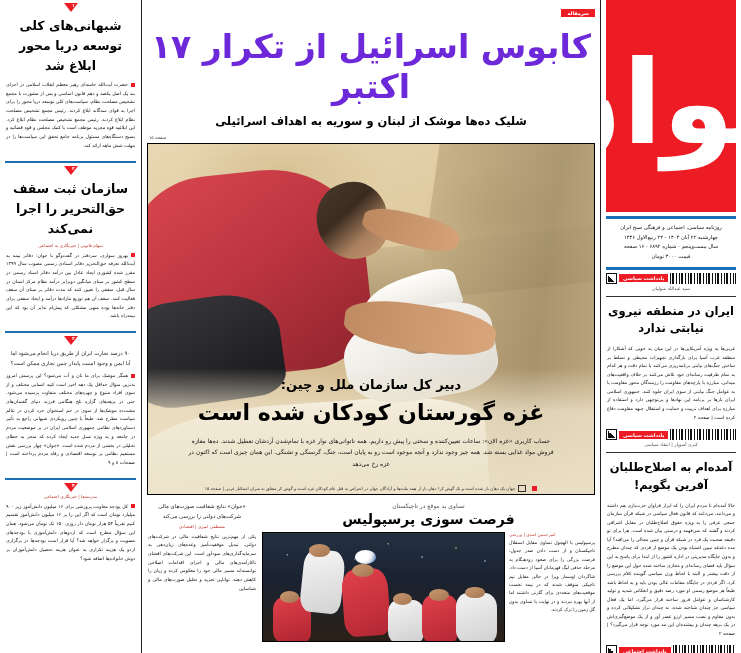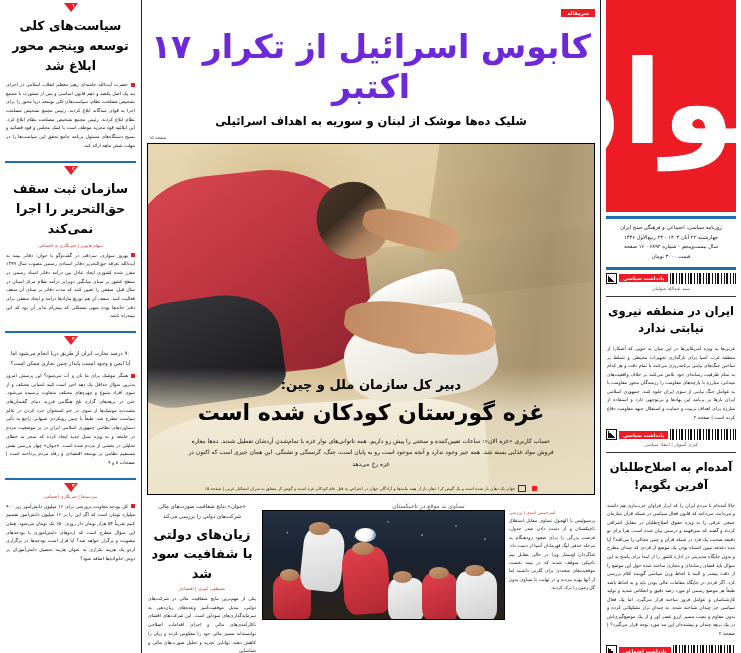--- a/index.html
+++ b/index.html
@@ -234,20 +234,21 @@
       <div class="photo-credit">
         <span class="credit-mark"></span><span class="credit-cam"></span><span>جهان یک دهان باز شده است و یک گوش کر! دهان باز از همه ملت‌ها و آزادگان جهان در اعتراض به قتل عام کودکان غزه است و گوش کر متعلق به سران استکبار غربی | صفحه ۱۵</span>
       </div>
     </div>
 
     
     <div class="center-bottom">
 
       <div class="cb-right">
         <div class="sport-kicker">تساوی بد موقع در تاجیکستان</div>
+        <div class="sport-head">فرصت سوزی پرسپولیس</div>
         <div class="sport-wrap">
           <div class="sport-side">
             <div class="sp-byline">امیرحسین اسدی | ورزشی</div>
             <div class="sp-body">پرسپولیس با الهجول تساوی مقابل استقلال تاجیکستان و از دست دادن صدر جدول، فرصت بزرگی را برای صعود زودهنگام به مرحله حذفی لیگ قهرمانان آسیا از دست داد. شاگردان اوسمار ویرا در حالی مقابل تیم تاجیکی متوقف شدند که در نیمه نخست موقعیت‌های متعددی برای گلزنی داشتند اما از آنها بهره نبردند و در نهایت با تساوی بدون گل زمین را ترک کردند.</div>
           </div>
           <div class="sport-photo">
             <div class="sp-crowd"></div>
             <div class="sp-p sp-red2"></div>
             <div class="sp-p sp-white1"></div>
             <div class="sp-p sp-red1"></div>
@@ -260,34 +261,33 @@
             <div class="sp-skin" style="left:7%;top:54%;width:8%;height:11%"></div>
             <div class="sp-skin" style="left:54%;top:56%;width:8%;height:11%"></div>
             <div class="sp-skin" style="left:69%;top:52%;width:8%;height:11%"></div>
             <div class="sp-skin" style="left:84%;top:50%;width:8%;height:11%"></div>
           </div>
         </div>
       </div>
 
       <div class="cb-left">
         <div class="cb-kicker">«جوان» نتایج شفافیت صورت‌های مالی شرکت‌های دولتی را بررسی می‌کند</div>
-        <div class="cb-head">زیان‌های دولتی با شفافیت سود شد</div>
         <div class="cb-byline">مصطفی امیری | اقتصادی</div>
         <div class="cb-body">یکی از مهم‌ترین نتایج شفافیت مالی در شرکت‌های دولتی، تبدیل موفقیت‌آمیز وعده‌های زیان‌دهی به سرمایه‌گذاری‌های سودآور است. این شرکت‌های افشای ناکارآمدی‌های مالی و اجرای اقدامات اصلاحی توانسته‌اند مسیر مالی خود را معکوس کرده و زیان را کاهش دهند. توانایی تجزیه و تحلیل صورت‌های مالی و شناسایی</div>
       </div>
 
     </div>
   </div>
 
   <div class="col-left">
 
     <div class="tri">
       <span class="tri-num">۱</span>
     </div>
-    <div class="l-head">سیاست‌های کلی توسعه وپنجم محور ابلاغ شد</div>
+    <div class="l-head">شبهانی‌های کلی توسعه دریا محور ابلاغ شد</div>
     <div class="l-body">
       <span class="sq"></span><span>حضرت آیت‌الله خامنه‌ای رهبر معظم انقلاب اسلامی در اجرای بند یک اصل یکصد و دهم قانون اساسی و پس از مشورت با مجمع تشخیص مصلحت نظام، سیاست‌های کلی توسعه دریا محور را برای اجرا به قوای سه‌گانه ابلاغ کردند. رئیس مجمع تشخیص مصلحت نظام ابلاغ کردند. رئیس مجمع تشخیص مصلحت نظام ابلاغ کرد. این ابلاغیه قوه مجریه موظف است با کمک مجلس و قوه قضائیه و بسیج دستگاه‌های مسئول برنامه جامع تحقق این سیاست‌ها را در مهلت شش ماهه ارائه کند.</span>
     </div>
 
     <hr class="l-sep">
     <div class="tri">
       <span class="tri-num">۲</span>
     </div>
     <div class="l-head">سازمان ثبت سقف حق‌التحریر را اجرا نمی‌کند</div>
     <div class="l-byline">سهام قانونی | خبرنگاری به اجتماعی</div>

